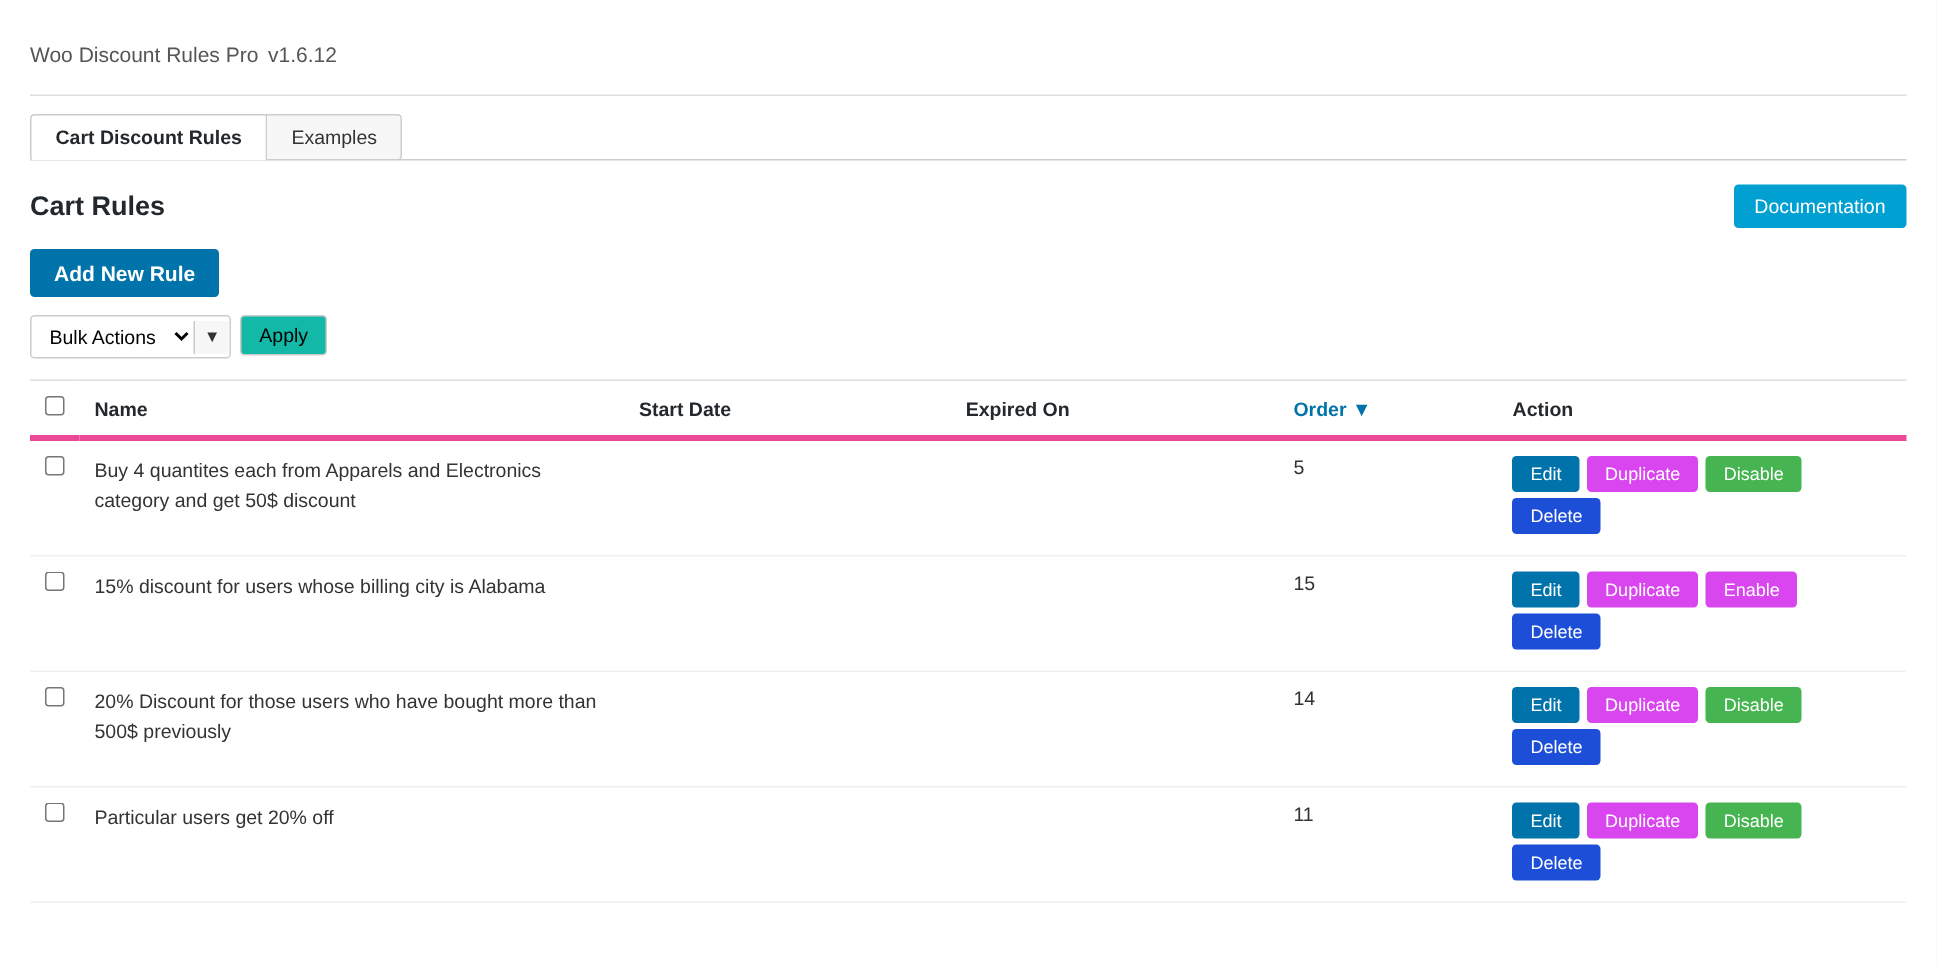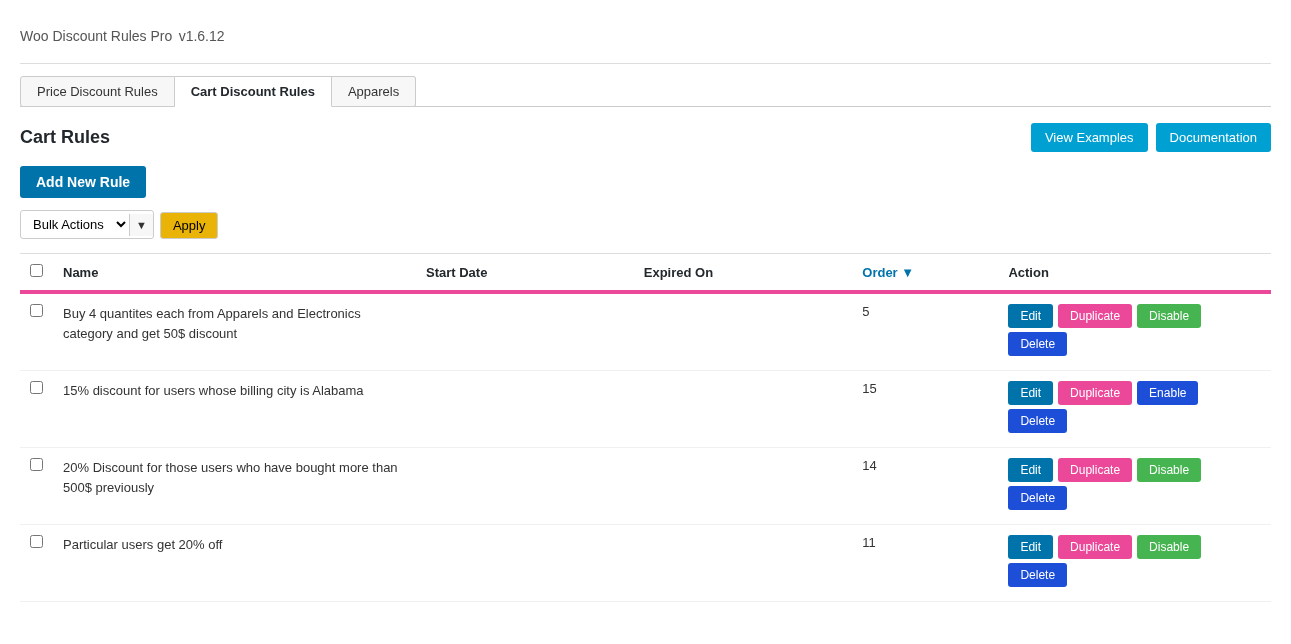--- a/index.html
+++ b/index.html
@@ -14,64 +14,62 @@
     .tab:last-child { border-radius: 0 3px 3px 0; }
     .tab + .tab { border-left: none; }
     .tab.active { background: #fff; border-bottom-color: #fff; font-weight: 600; color: #23282d; }
     .tab-content-area { border-top: 1px solid #ccc; padding-top: 16px; margin-top: -1px; }
     .section-header { display: flex; justify-content: space-between; align-items: center; margin-bottom: 14px; }
     .section-title { font-size: 18px; font-weight: 600; color: #23282d; }
     .header-buttons { display: flex; gap: 8px; }
     .btn-view-examples { background: #00a0d2; color: #fff; border: none; padding: 7px 14px; border-radius: 3px; cursor: pointer; font-size: 13px; }
     .btn-documentation { background: #00a0d2; color: #fff; border: none; padding: 7px 14px; border-radius: 3px; cursor: pointer; font-size: 13px; }
     .btn-add-new { background: #0073aa; color: #fff; border: none; padding: 8px 16px; border-radius: 3px; cursor: pointer; font-size: 14px; font-weight: 600; margin-bottom: 12px; display: inline-block; }
-    .bulk-actions-bar { display: flex; align-items: flex-end; gap: 6px; margin-bottom: 14px; }
+    .bulk-actions-bar { display: flex; align-items: flex-start; gap: 6px; margin-bottom: 14px; }
     .bulk-select { display: flex; align-items: center; border: 1px solid #ccc; background: #fff; border-radius: 3px; overflow: hidden; }
     .bulk-select select { border: none; background: transparent; padding: 5px 8px; font-size: 13px; cursor: pointer; outline: none; }
     .bulk-select-arrow { padding: 5px 6px; border-left: 1px solid #ccc; background: #f7f7f7; cursor: pointer; font-size: 11px; }
-    .btn-apply { background: #eab308; border: 1px solid #ccc; padding: 5px 12px; border-radius: 3px; cursor: pointer; font-size: 13px; }
+    .btn-apply { background: #14b8a6; border: 1px solid #ccc; padding: 5px 12px; border-radius: 3px; cursor: pointer; font-size: 13px; }
     table { width: 100%; border-collapse: collapse; }
     thead tr { border-top: 1px solid #ddd; border-bottom: 4px solid #ec4899; }
     th { padding: 10px 10px; text-align: left; font-weight: 600; font-size: 13px; color: #23282d; background: #fff; }
     th.sortable { color: #0073aa; cursor: pointer; }
     td { padding: 10px 10px; vertical-align: top; border-bottom: 1px solid #f0f0f0; }
     .rule-name { font-size: 13px; color: #333; line-height: 1.5; }
     .btn-edit { background: #0073aa; color: #fff; border: none; padding: 5px 12px; border-radius: 3px; cursor: pointer; font-size: 12px; }
-    .btn-duplicate { background: #ec4899; color: #fff; border: none; padding: 5px 12px; border-radius: 3px; cursor: pointer; font-size: 12px; }
+    .btn-duplicate { background: #d946ef; color: #fff; border: none; padding: 5px 12px; border-radius: 3px; cursor: pointer; font-size: 12px; }
     .btn-disable { background: #46b450; color: #fff; border: none; padding: 5px 12px; border-radius: 3px; cursor: pointer; font-size: 12px; text-align: center; }
-    .btn-enable { background: #1d4ed8; color: #fff; border: none; padding: 5px 12px; border-radius: 3px; cursor: pointer; font-size: 12px; }
+    .btn-enable { background: #d946ef; color: #fff; border: none; padding: 5px 12px; border-radius: 3px; cursor: pointer; font-size: 12px; }
     .btn-delete { background: #1d4ed8; color: #fff; border: none; padding: 5px 12px; border-radius: 3px; cursor: pointer; font-size: 12px; }
     .action-row { display: flex; gap: 5px; margin-bottom: 4px; }
     .checkbox-col { width: 30px; }
     .name-col { width: 30%; }
     .start-date-col { width: 18%; }
     .expired-col { width: 18%; }
     .order-col { width: 12%; }
     .action-col { width: 22%; }
   </style>
 </head>
 <body>
 
 <div class="page-wrapper">
   <h1 class="app-title">
     <span>Woo Discount Rules Pro</span> <span>v1.6.12</span>
   </h1>
   <hr class="divider">
 
   <div class="tabs">
-    <div class="tab">Price Discount Rules</div>
     <div class="tab active">Cart Discount Rules</div>
-    <div class="tab">Apparels</div>
+    <div class="tab">Examples</div>
   </div>
 
   <div class="tab-content-area">
     <div class="section-header">
       <div class="section-title">Cart Rules</div>
       <div class="header-buttons">
-        <button class="btn-view-examples">View Examples</button>
         <button class="btn-documentation">Documentation</button>
       </div>
     </div>
 
     <div>
       <button class="btn-add-new">Add New Rule</button>
     </div>
 
     <div class="bulk-actions-bar">
       <div class="bulk-select">

